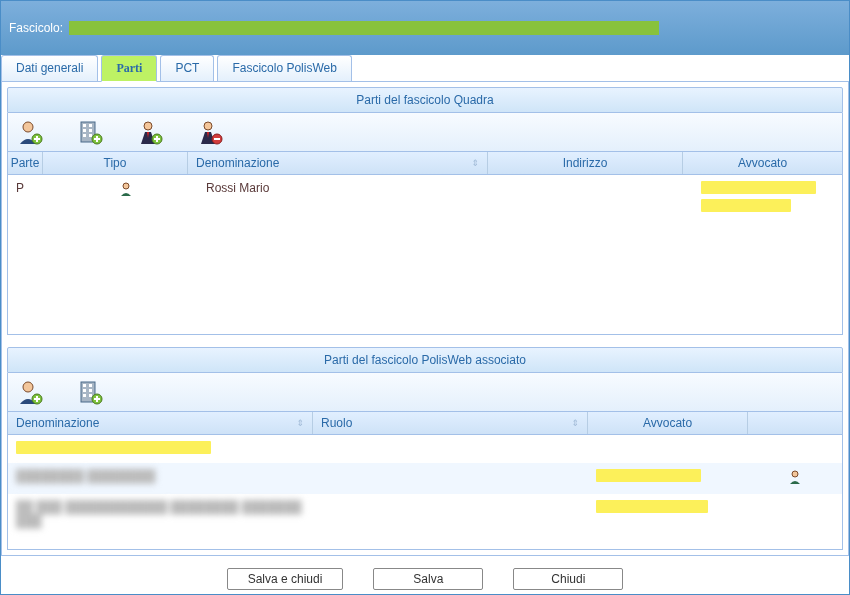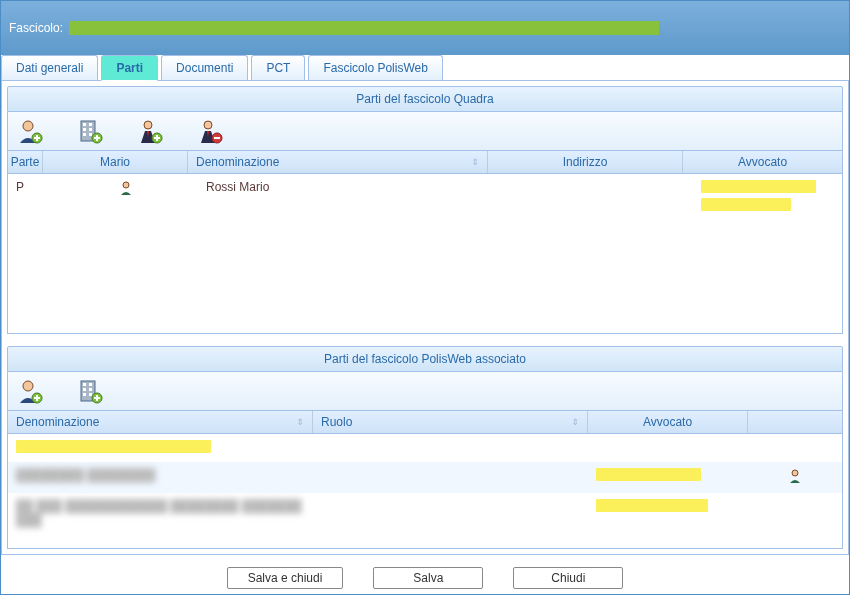--- a/index.html
+++ b/index.html
@@ -4,21 +4,21 @@
 <style>
 * { box-sizing: border-box; margin: 0; padding: 0; font-family: Tahoma, Arial, sans-serif; font-size: 12px; }
 body { background: #f0f0f0; padding: 0; }
 .window { width: 850px; height: 595px; background: #fff; border: 1px solid #4a8dc7; display: flex; flex-direction: column; }
 .title-bar { background: linear-gradient(to bottom, #7dafdc, #5d9acb); color: #fff; padding: 20px 8px; display: flex; align-items: center; }
 .title-bar .lbl { color: #fff; font-weight: normal; }
 .title-bar .redacted { background: #88c23c; display: inline-block; height: 14px; width: 590px; margin-left: 6px; }
 .content { flex: 1; display: flex; flex-direction: column; }
 .tabs { display: flex; border-bottom: 1px solid #a3c0e8; }
 .tab { padding: 5px 14px; border: 1px solid #a3c0e8; border-bottom: none; background: linear-gradient(to bottom, #ffffff, #e4f0fc); color: #2a6aa8; margin-right: 3px; border-radius: 3px 3px 0 0; cursor: pointer; }
-.tab.active { background: #5eead4; border-bottom: 1px solid #fff; margin-bottom: -1px; font-weight: bold; color: #2a6aa8; }
+.tab.active { background: #bef264; border-bottom: 1px solid #fff; margin-bottom: -1px; font-weight: bold; color: #2a6aa8; font-family: Liberation Serif, serif; }
 .tab-body { border: 1px solid #a3c0e8; border-top: none; padding: 5px; flex: 1; display: flex; flex-direction: column; }
 .panel-header { background: linear-gradient(to bottom, #e8f3ff, #cfe5f8); border: 1px solid #a3c0e8; padding: 5px 8px; font-weight: normal; color: #2a6aa8; text-align: center; border-radius: 2px 2px 0 0; }
 .toolbar { background: linear-gradient(to bottom, #f7fbff, #e4f0fc); border: 1px solid #a3c0e8; border-top: none; padding: 3px 6px; display: flex; gap: 28px; }
 .icon-btn { width: 32px; height: 32px; display: flex; align-items: center; justify-content: center; cursor: pointer; }
 .table-head { display: flex; background: linear-gradient(to bottom, #e1efff, #cee2f7); border: 1px solid #a3c0e8; border-top: none; }
 .th { padding: 4px 8px; color: #2a6aa8; border-right: 1px solid #b6cde4; display: flex; align-items: center; justify-content: space-between; }
 .th:last-child { border-right: none; }
 .sort { color: #9fb9d6; font-size: 9px; }
 .table-body { border: 1px solid #a3c0e8; border-top: none; background: #fff; }
 .row { display: flex; }
@@ -39,21 +39,20 @@
   <div class="title-bar">
     <span class="lbl">Fascicolo:</span>
     <span class="redacted"></span>
   </div>
 
   <div class="content">
 
     <div class="tabs">
       <div class="tab">Dati generali</div>
       <div class="tab active">Parti</div>
-      <div class="tab">Documenti</div>
       <div class="tab">PCT</div>
       <div class="tab">Fascicolo PolisWeb</div>
     </div>
 
     <div class="tab-body">
 
       <div class="section1">
         <div class="panel-header">Parti del fascicolo Quadra</div>
         <div class="toolbar">
           <div class="icon-btn">
@@ -91,21 +90,21 @@
                 <circle cx="12" cy="8" r="4" fill="#f3c69b" stroke="#7b4a2a"></circle>
                 <path d="M5 26 L9 14 L15 14 L19 26 Z" fill="#2a2a4a"></path>
                 <path d="M11 14 L12 20 L13 14 Z" fill="#d22"></path>
                 <circle cx="21" cy="21" r="5" fill="#d23c3c" stroke="#8a1e1e"></circle>
                 <path d="M18 21 h6" stroke="#fff" stroke-width="2"></path>
               </svg>
           </div>
         </div>
         <div class="table-head">
           <div class="th" style="width:35px;justify-content:center">Parte</div>
-          <div class="th" style="width:145px;justify-content:center">Mario</div>
+          <div class="th" style="width:145px;justify-content:center">Tipo</div>
           <div class="th" style="width:300px">
               <span>Denominazione</span>
               <span class="sort">⇕</span>
             </div>
           <div class="th" style="width:195px;justify-content:center">Indirizzo</div>
           <div class="th" style="flex:1;justify-content:center">Avvocato</div>
         </div>
         <div class="table-body">
           <div class="row">
             <div class="td" style="width:45px">P</div>

